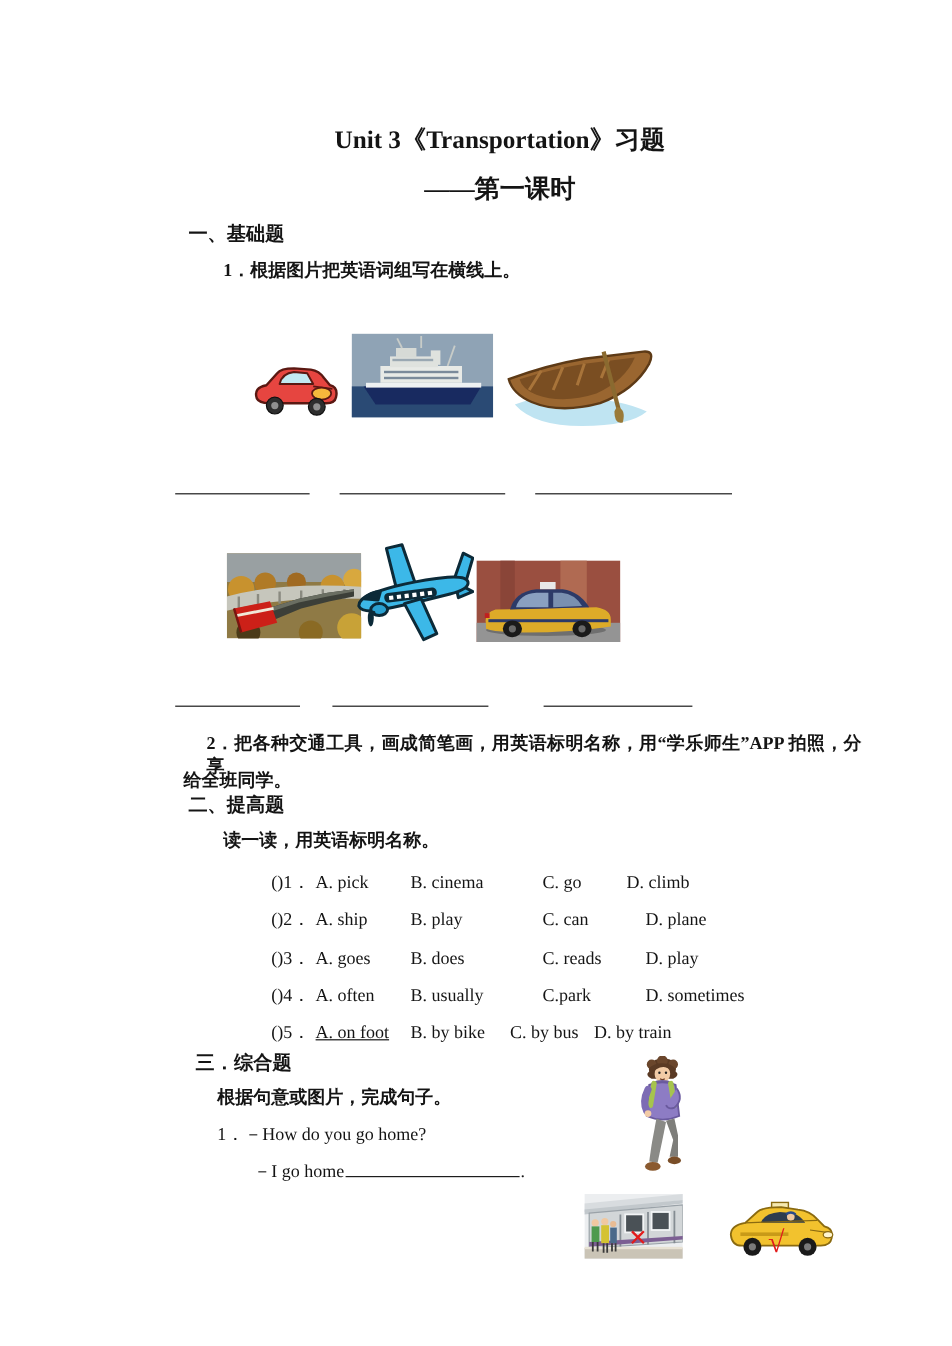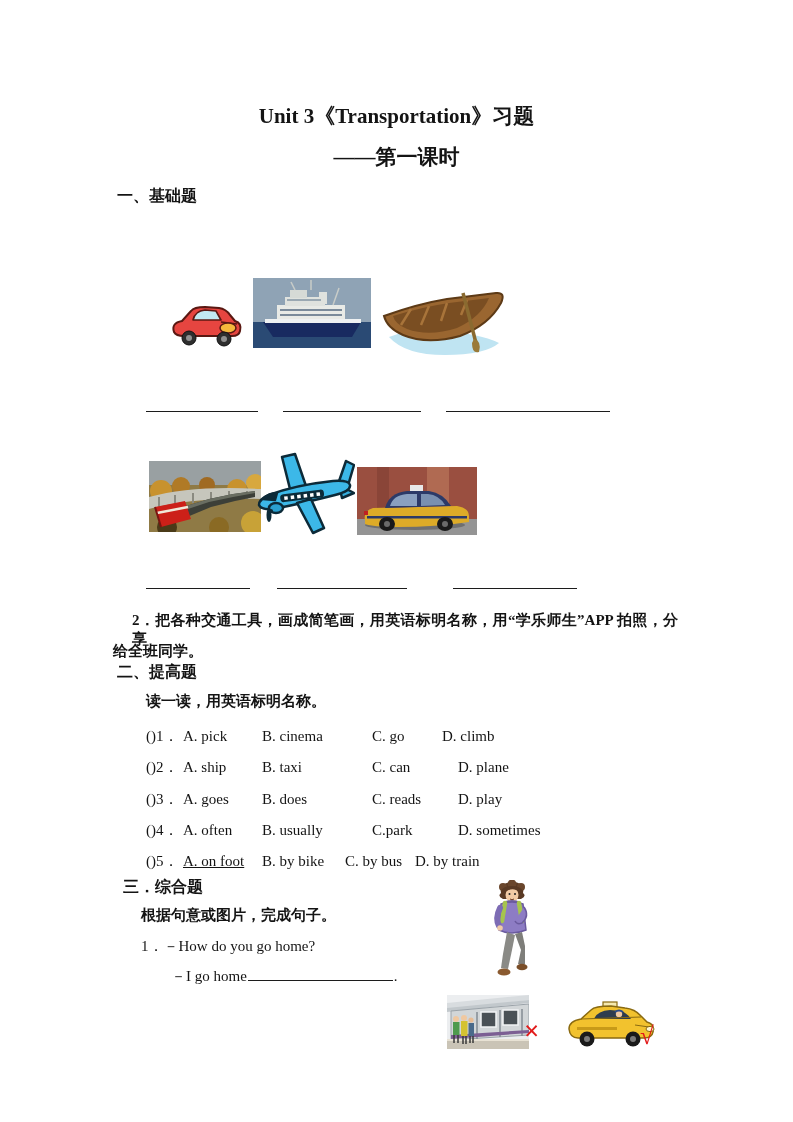--- a/index.html
+++ b/index.html
@@ -1,38 +1,39 @@
 <!DOCTYPE html>
 <html><head>
 <meta charset="utf-8">
 <style>
   html,body{margin:0;padding:0;background:#fff;}
   .page{position:relative;width:793px;height:1122px;background:#ffffff;overflow:hidden;
         font-family:"Liberation Serif","DejaVu Serif",serif;color:#141414;}
-  .abs{position:absolute;white-space:nowrap;line-height:1.25;}
+  .abs{position:absolute;white-space:nowrap;line-height:1.25;margin-left:40px;}
   .b{font-weight:bold;}
   .fs21{font-size:21px;}
   .fs16{font-size:16px;}
   .fs15{font-size:15px;}
   .center{left:0;right:0;text-align:center;}
   .blank1{position:absolute;border-bottom:1.6px solid #1c1c1c;height:8px;}
   .iblank{display:inline-block;border-bottom:1.3px solid #1c1c1c;height:13px;vertical-align:baseline;margin:0 1px;}
   .justif{white-space:normal;text-align:justify;text-align-last:justify;}
   .mark{position:absolute;color:#e21b1b;font-weight:bold;line-height:1;}
   svg{display:block;}
 </style>
 </head>
 <body>
 
 <div class="page">
 
   <div class="abs center b fs21" style="top:103px;">Unit 3《Transportation》习题</div>
   <div class="abs center b fs21" style="top:144px;">——第一课时</div>
 
   <div class="abs b fs16" style="left:117px;top:186px;text-align:right;">一、基础题</div>
+  <div class="abs b fs15" style="left:146px;top:217px;">1．根据图片把英语词组写在横线上。</div>
 
   <div class="abs" style="left:167px;top:298px;">
     <svg width="78" height="50" viewBox="0 0 78 50">
       <g stroke="#5a1812" stroke-width="2" stroke-linejoin="round">
         <path d="M7 34 Q4 25 15 23 L24 13 Q27 9 38 9 L52 10 Q59 11 63 17 L68 23 Q75 25 73 33 Q72 38 65 38 L17 38 Q9 38 7 34Z" fill="#e64540"></path>
         <path d="M26 22 Q28 13 38 12 L49 13 L54 22Z" fill="#c2e9f2" stroke-width="1.6"></path>
         <path d="M54 24 L70 26" fill="none" stroke-width="1.4"></path>
         <ellipse cx="61" cy="30" rx="8" ry="5" fill="#f6b83c" stroke-width="1.5"></ellipse>
       </g>
       <circle cx="22" cy="40" r="7" fill="#2e2e2e" stroke="#111"></circle>
@@ -153,21 +154,21 @@
   <div class="abs fs15" style="left:0;top:727px;width:793px;">
     <span class="abs" style="left:146px;">()1．</span>
     <span class="abs" style="left:183px;">A. pick</span>
     <span class="abs" style="left:262px;">B. cinema</span>
     <span class="abs" style="left:372px;">C. go</span>
     <span class="abs" style="left:442px;">D. climb</span>
   </div>
   <div class="abs fs15" style="left:0;top:758px;width:793px;">
     <span class="abs" style="left:146px;">()2．</span>
     <span class="abs" style="left:183px;">A. ship</span>
-    <span class="abs" style="left:262px;">B. taxi</span>
+    <span class="abs" style="left:262px;">B. play</span>
     <span class="abs" style="left:372px;">C. can</span>
     <span class="abs" style="left:458px;">D. plane</span>
   </div>
   <div class="abs fs15" style="left:0;top:790px;width:793px;">
     <span class="abs" style="left:146px;">()3．</span>
     <span class="abs" style="left:183px;">A. goes</span>
     <span class="abs" style="left:262px;">B. does</span>
     <span class="abs" style="left:372px;">C. reads</span>
     <span class="abs" style="left:458px;">D. play</span>
   </div>

